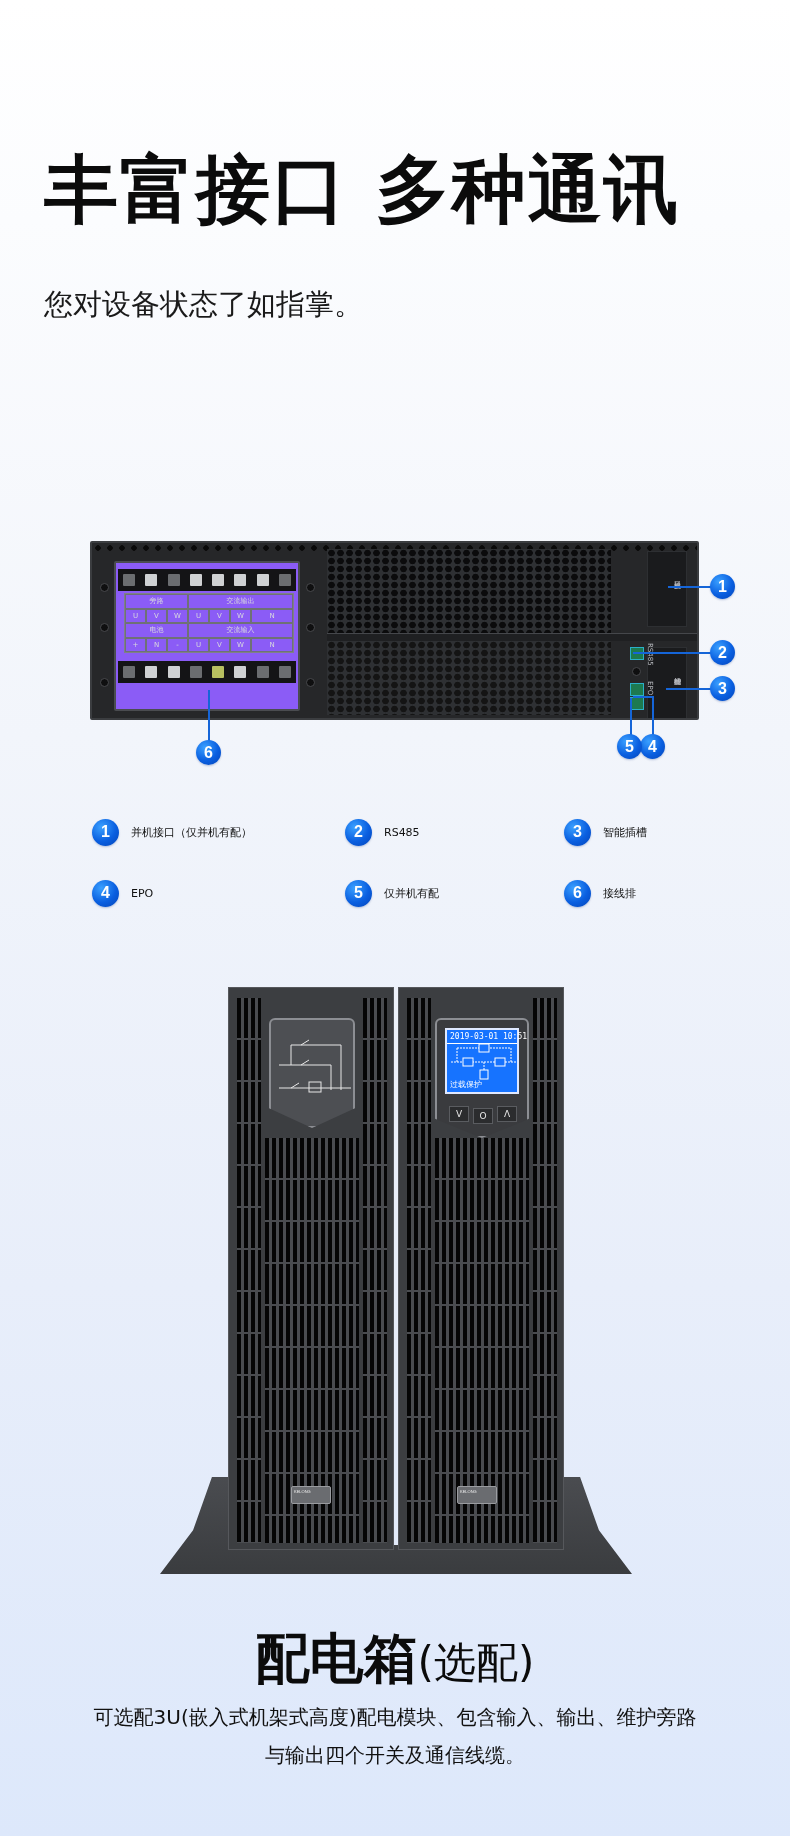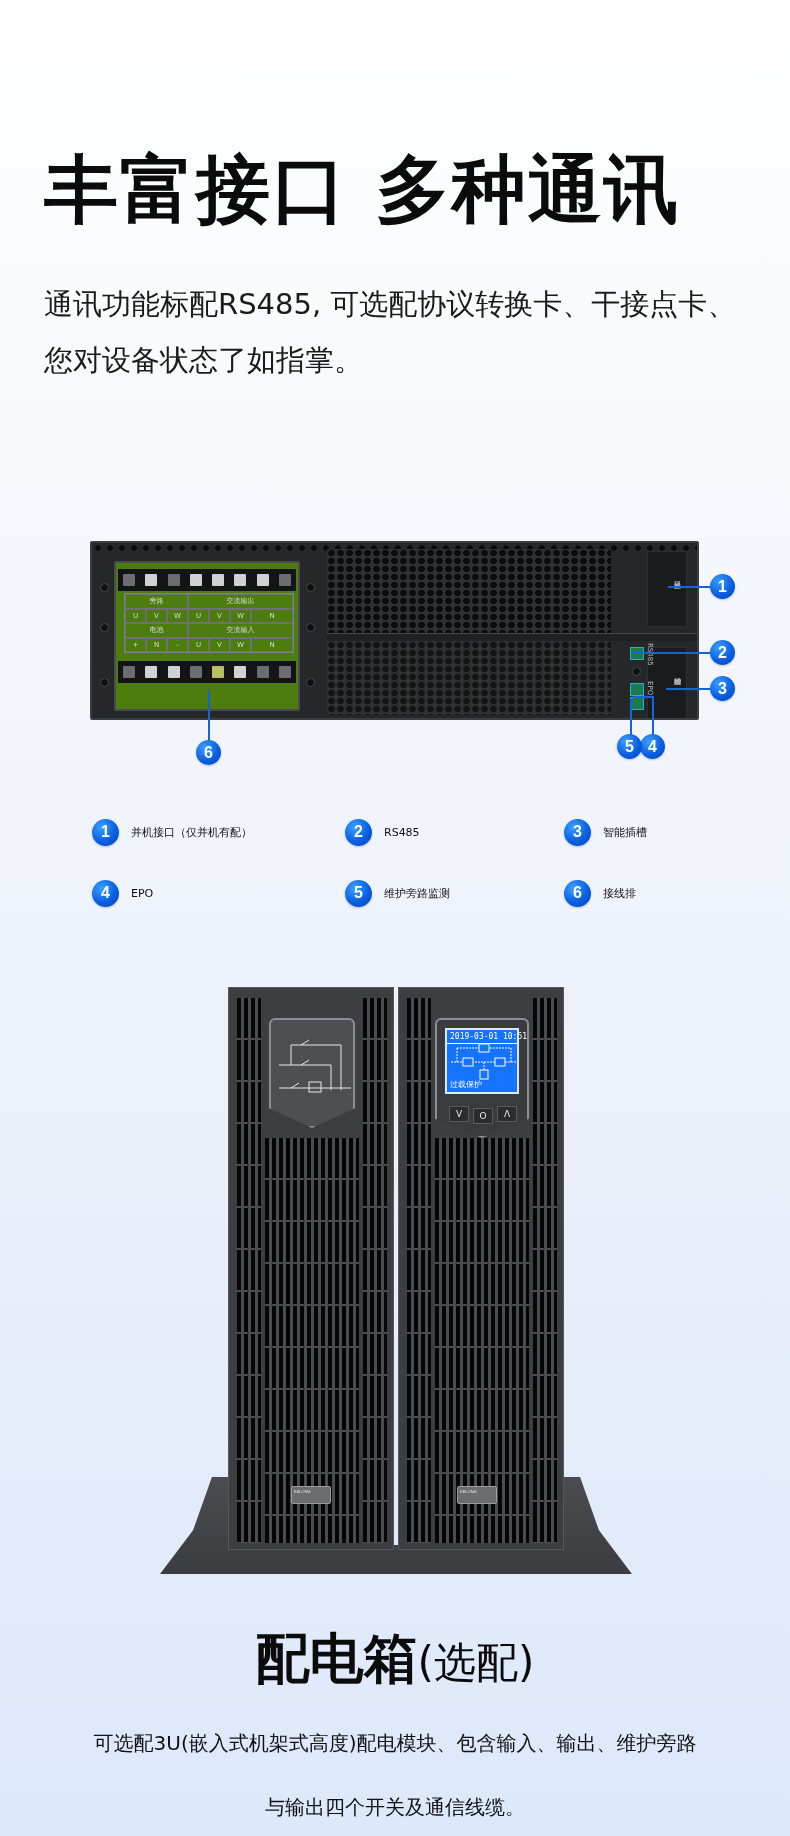--- a/index.html
+++ b/index.html
@@ -42,21 +42,21 @@
   .rack .hex-top { left: 235px; top: 6px; width: 284px; height: 84px; }
   .rack .hex-bot { left: 235px; top: 98px; width: 284px; height: 74px;
     background-image: radial-gradient(circle, #141414 3px, #2e3033 3.6px);
   }
   .rack .divider { left: 235px; top: 90px; width: 370px; height: 8px; background: #1f2022; border-top: 1px solid #45474b; }
   .rack .top-dots { left: 0; top: 0; width: 609px; height: 10px;
     background-image: radial-gradient(circle, #0a0a0a 2.5px, transparent 3px);
     background-size: 12px 10px; }
   .terminal {
     left: 22px; top: 18px; width: 186px; height: 150px;
-    background: #4d7c0f; border: 2px solid #4a4c50; border-radius: 2px;
+    background: #8b5cf6; border: 2px solid #4a4c50; border-radius: 2px;
   }
   .term-row {
     position: absolute; left: 2px; right: 2px; height: 22px;
     background: #141416; display: flex; justify-content: space-around; align-items: center;
   }
   .term-row .pin { width: 12px; height: 12px; background: #cfd1d3; border-radius: 1px; }
   .term-row .pin.dark { background: #6b6d70; }
   .term-row .pin.yel { background: #b8c060; }
   .term-grid {
     position: absolute; left: 8px; top: 30px; width: 170px; height: 60px;
@@ -137,28 +137,27 @@
   
   .box-title {
     left: 0; width: 790px; top: 1623px; text-align: center;
     font-size: 54px; font-weight: bold; color: #0b0b0b; white-space: nowrap;
   }
   .box-title .sub { font-size: 42px; font-weight: normal; text-align: center; }
   .box-desc {
     left: 0; width: 790px; top: 1698px; text-align: center;
     font-size: 20px; line-height: 38px; color: #111;
   }
-  .box-desc span { display: block; white-space: nowrap; margin-top: 26px; }
+  .box-desc span { display: block; white-space: nowrap; }
 </style>
 </head>
 <body>
 
 <div class="abs hero-title">丰富接口  多种通讯</div>
 <div class="abs hero-desc">
-  <span>通讯功能标配RS485, 可选配协议转换卡、干接点卡、</span>
   <span>您对设备状态了如指掌。</span>
 </div>
 
 <div class="abs rack">
   <div class="abs top-dots"></div>
   <div class="hex hex-top"></div>
   <div class="abs divider"></div>
   <div class="hex hex-bot"></div>
 
   <div class="screw" style="left:8px;top:40px;"></div>
@@ -251,21 +250,21 @@
 <div class="legend-item" style="left:564px;top:818px;">
   <div class="callout">3</div>
   <span class="label">智能插槽</span>
 </div>
 <div class="legend-item" style="left:92px;top:879px;">
   <div class="callout">4</div>
   <span class="label">EPO</span>
 </div>
 <div class="legend-item" style="left:345px;top:879px;">
   <div class="callout">5</div>
-  <span class="label">维护旁路监测</span>
+  <span class="label">仅并机有配</span>
 </div>
 <div class="legend-item" style="left:564px;top:879px;">
   <div class="callout">6</div>
   <span class="label">接线排</span>
 </div>
 
 <div class="abs stand"></div>
 <div class="abs tower">
 
   <div class="tower-half left">

